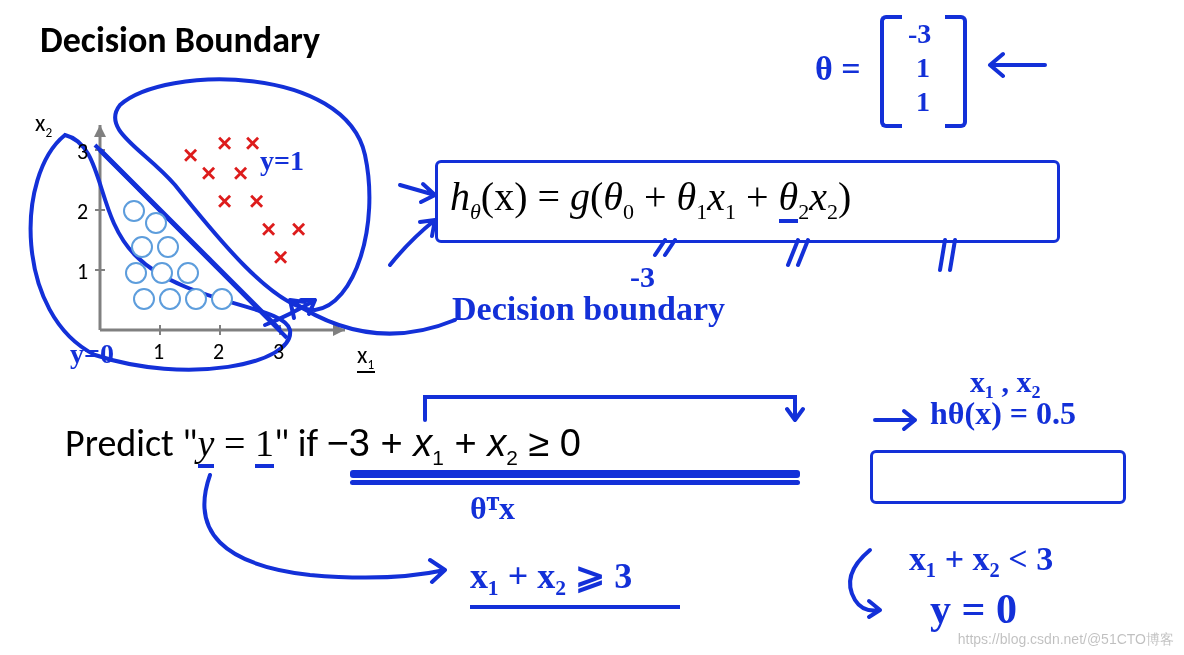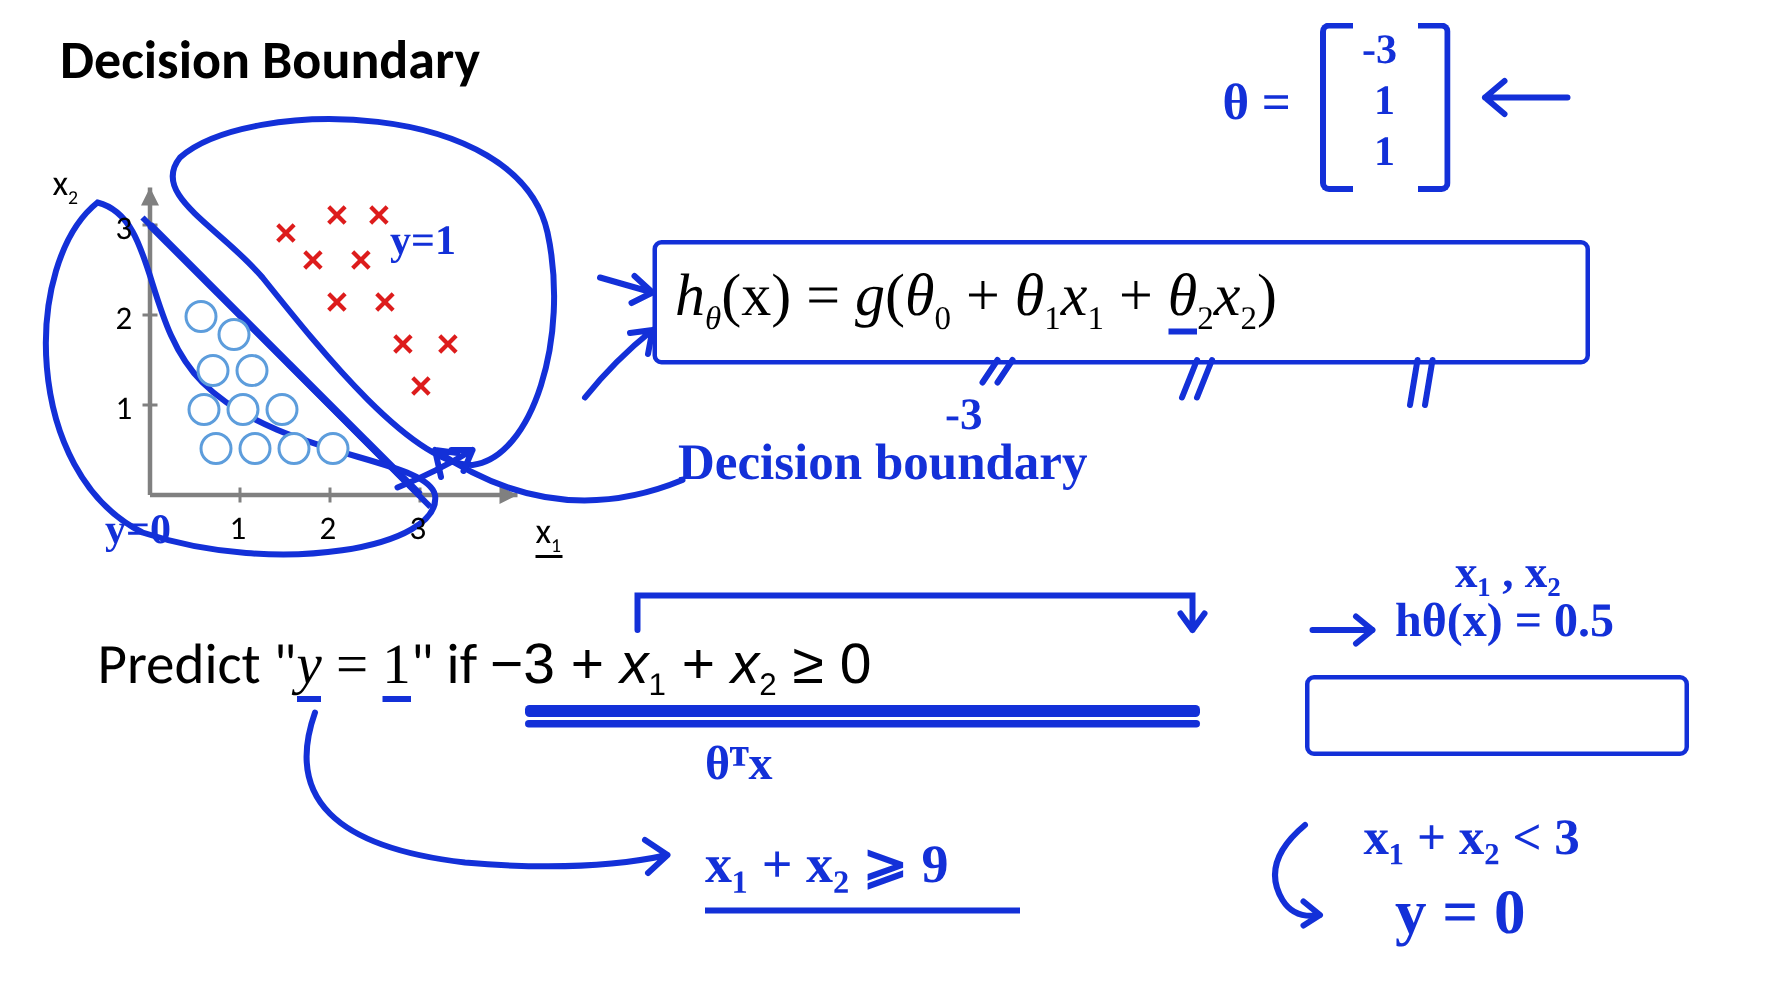--- a/index.html
+++ b/index.html
@@ -203,31 +203,32 @@
 
   <svg class="abs" style="left:415px;top:385px;" width="400" height="45">
     <path d="M10 35 L10 12 L380 12 L380 35 M380 35 L372 24 M380 35 L388 24" stroke="#1330d8" stroke-width="4" fill="none" stroke-linecap="round"></path>
   </svg>
 
   <div class="abs hand" style="left:470px;top:490px;font-size:32px;">θᵀx</div>
 
   <svg class="abs" style="left:190px;top:470px;" width="280" height="120">
     <path d="M20 5 Q-10 90 120 105 Q200 112 255 100 M255 100 L240 90 M255 100 L242 112" stroke="#1330d8" stroke-width="4" fill="none" stroke-linecap="round"></path>
   </svg>
-  <div class="abs hand" style="left:470px;top:555px;font-size:36px;">x₁ + x₂ ⩾ 9</div>
+  <div class="abs hand" style="left:470px;top:555px;font-size:36px;">x₁ + x₂ ⩾ 3</div>
   <div class="abs" style="left:470px;top:605px;width:210px;height:4px;background:#1330d8;"></div>
 
   <div class="abs hand" style="left:970px;top:365px;font-size:30px;">x₁ , x₂</div>
   <svg class="abs" style="left:870px;top:400px;" width="60" height="40">
     <path d="M5 20 L45 20 M45 20 L34 11 M45 20 L34 29" stroke="#1330d8" stroke-width="4" fill="none" stroke-linecap="round"></path>
   </svg>
   <div class="abs hand" style="left:930px;top:395px;font-size:32px;text-align:right;">hθ(x) = 0.5</div>
 
   <div class="abs hand-box" style="left:870px;top:450px;width:250px;height:48px;"></div>
 
   <svg class="abs" style="left:835px;top:545px;" width="60" height="75">
     <path d="M35 5 Q5 30 20 55 Q28 68 45 65 M45 65 L34 56 M45 65 L34 72" stroke="#1330d8" stroke-width="4" fill="none" stroke-linecap="round"></path>
   </svg>
   <div class="abs hand" style="left:895px;top:540px;font-size:34px;margin-left:14px;">x₁ + x₂ &lt; 3</div>
   <div class="abs hand" style="left:930px;top:585px;font-size:42px;">y = 0</div>
 
+  <div class="abs watermark" style="right:10px;bottom:6px;">https://blog.csdn.net/@51CTO博客</div>
 
 </div>
 
 </body></html>

